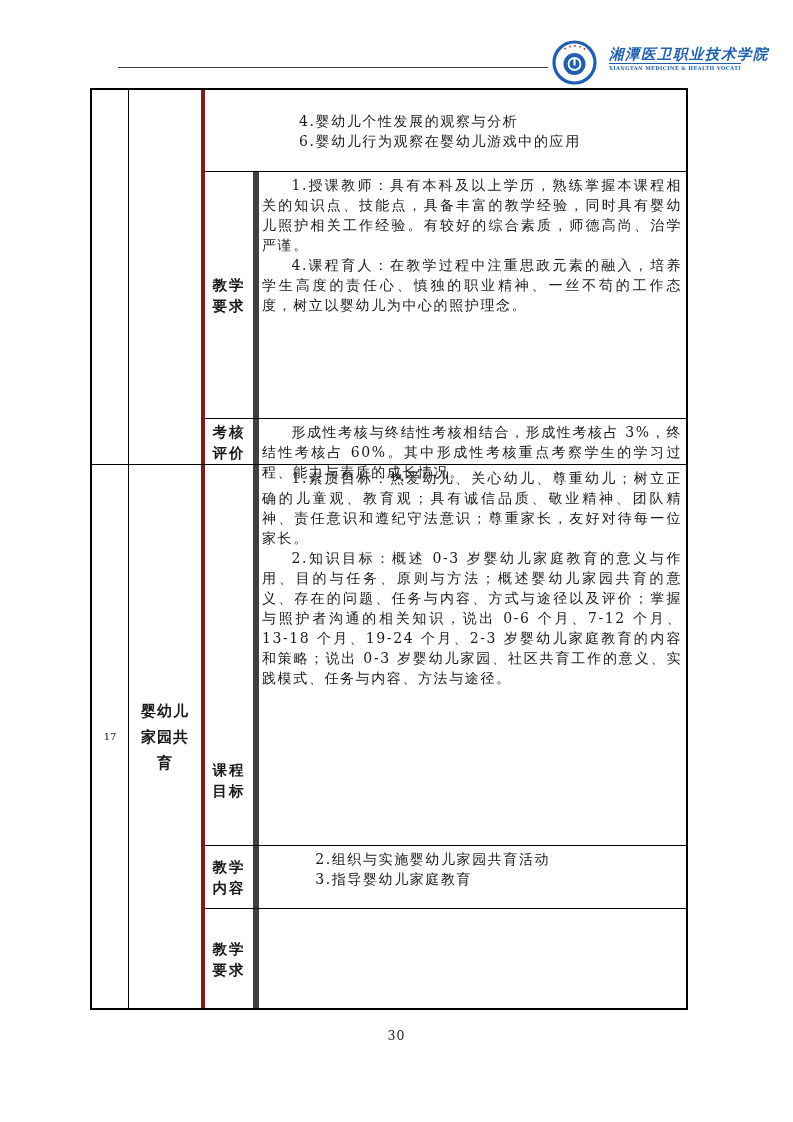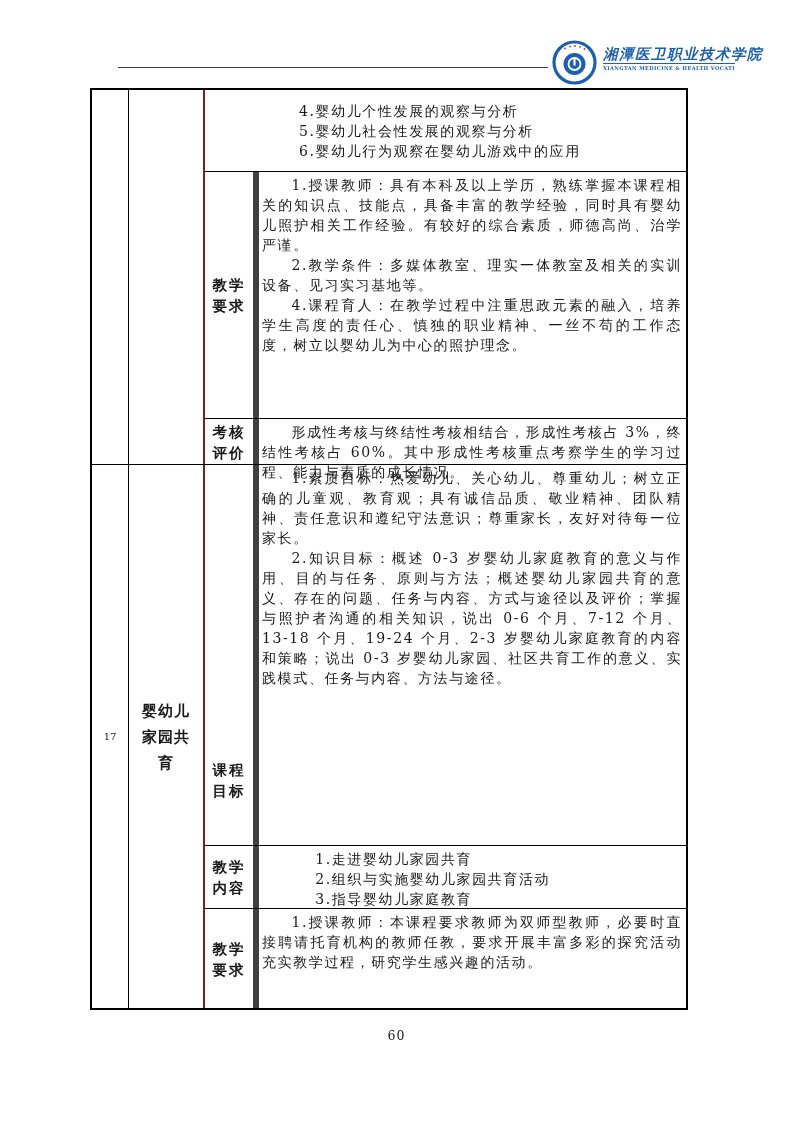--- a/index.html
+++ b/index.html
@@ -3,34 +3,34 @@
 <meta charset="utf-8">
 <style>
   html,body{margin:0;padding:0;background:#e8e8e8;}
   .page{
     position:relative;width:793px;height:1122px;background:#ffffff;
     font-family:"DejaVu Serif","Liberation Serif",serif;color:#1a1a1a;
     overflow:hidden;margin:0 auto;
   }
   
   .header-rule{position:absolute;left:118px;top:67px;width:430px;border-top:1.6px solid #3a3a3a;}
-  .logo{position:absolute;left:551px;top:39px;display:flex;align-items:flex-start;gap:5px;}
+  .logo{position:absolute;left:551px;top:39px;display:flex;align-items:flex-start;gap:11px;}
   .logo-text{display:flex;flex-direction:column;padding-top:7px;}
   .logo-zh{font-size:14.5px;font-weight:700;font-style:italic;color:#1e5fae;letter-spacing:1.5px;white-space:nowrap;line-height:16px;}
   .logo-en{font-size:5px;font-weight:700;color:#1e5fae;letter-spacing:.4px;white-space:nowrap;line-height:7px;border-top:1px solid #1e5fae;margin-top:1px;padding-top:1px;overflow:hidden;width:132px;}
   
   .tbl{
     position:absolute;left:90px;top:88px;width:598px;height:922px;
     border:2px solid #000;box-sizing:border-box;display:flex;flex-direction:column;
   }
   .sec{display:flex;}
   .sec-top{height:374px;}
   .sec-bottom{flex:1;border-top:1px solid #000;}
   .col-num{width:37px;border-right:1px solid #000;display:flex;align-items:center;justify-content:center;font-size:10px;box-sizing:border-box;}
-  .col-course{width:76px;border-right:2px solid #7f1d1d;display:flex;align-items:center;justify-content:center;box-sizing:border-box;}
+  .col-course{width:76px;border-right:4px solid #7f1d1d;display:flex;align-items:center;justify-content:center;box-sizing:border-box;}
   .course-name{width:52px;text-align:center;font-weight:700;font-size:15px;line-height:26px;letter-spacing:1px;}
   .col-main{flex:1;display:flex;flex-direction:column;min-width:0;}
   .trow{display:flex;border-bottom:1px solid #000;box-sizing:border-box;min-height:0;}
   .trow:last-child{border-bottom:none;flex:1;}
   .label-cell{width:54px;border-right:6px solid #404040;display:flex;align-items:center;justify-content:center;box-sizing:border-box;}
   .label-cell .lbl{display:inline-block;width:34px;text-align:center;font-weight:700;font-size:14.5px;line-height:21px;letter-spacing:2px;}
   .label-offset{align-items:center;}
   .label-offset .lbl{margin-top:250px;}
   .content-cell{flex:1;min-width:0;padding:3px 4px 2px 3px;font-size:14px;line-height:20px;letter-spacing:1.6px;text-align:justify;box-sizing:border-box;}
   .content-cell p{margin:0;text-indent:2.1em;}
@@ -72,32 +72,30 @@
 
     <div class="sec sec-top">
       <div class="col-num"></div>
       <div class="col-course"></div>
       <div class="col-main">
 
         <div class="trow row-carry">
           <div class="label-cell"></div>
           <div class="content-cell">
             <p class="item">4.婴幼儿个性发展的观察与分析</p>
-            <p class="item">5.婴幼儿社会性发展的观察与分析</p>
             <p class="item">6.婴幼儿行为观察在婴幼儿游戏中的应用</p>
           </div>
         </div>
 
         <div class="trow row-teachreq">
           <div class="label-cell">
             <span class="lbl">教学要求</span>
           </div>
           <div class="content-cell">
             <p>1.授课教师：具有本科及以上学历，熟练掌握本课程相关的知识点、技能点，具备丰富的教学经验，同时具有婴幼儿照护相关工作经验。有较好的综合素质，师德高尚、治学严谨。</p>
-            <p>2.教学条件：多媒体教室、理实一体教室及相关的实训设备、见习实习基地等。</p>
             <p>4.课程育人：在教学过程中注重思政元素的融入，培养学生高度的责任心、慎独的职业精神、一丝不苟的工作态度，树立以婴幼儿为中心的照护理念。</p>
           </div>
         </div>
 
         <div class="trow">
           <div class="label-cell">
             <span class="lbl">考核评价</span>
           </div>
           <div class="content-cell">
             <p>形成性考核与终结性考核相结合，形成性考核占 3%，终结性考核占 60%。其中形成性考核重点考察学生的学习过程、能力与素质的成长情况。</p>
@@ -124,35 +122,33 @@
             <p>1.素质目标：热爱幼儿、关心幼儿、尊重幼儿；树立正确的儿童观、教育观；具有诚信品质、敬业精神、团队精神、责任意识和遵纪守法意识；尊重家长，友好对待每一位家长。</p>
             <p>2.知识目标：概述 0-3 岁婴幼儿家庭教育的意义与作用、目的与任务、原则与方法；概述婴幼儿家园共育的意义、存在的问题、任务与内容、方式与途径以及评价；掌握与照护者沟通的相关知识，说出 0-6 个月、7-12 个月、13-18 个月、19-24 个月、2-3 岁婴幼儿家庭教育的内容和策略；说出 0-3 岁婴幼儿家园、社区共育工作的意义、实践模式、任务与内容、方法与途径。</p>
           </div>
         </div>
 
         <div class="trow row-content">
           <div class="label-cell">
             <span class="lbl">教学内容</span>
           </div>
           <div class="content-cell">
-            <p class="item-sm">1.走进婴幼儿家园共育</p>
             <p class="item-sm">2.组织与实施婴幼儿家园共育活动</p>
             <p class="item-sm">3.指导婴幼儿家庭教育</p>
           </div>
         </div>
 
         <div class="trow">
           <div class="label-cell">
             <span class="lbl">教学要求</span>
           </div>
           <div class="content-cell">
-            <p>1.授课教师：本课程要求教师为双师型教师，必要时直接聘请托育机构的教师任教，要求开展丰富多彩的探究活动充实教学过程，研究学生感兴趣的活动。</p>
           </div>
         </div>
 
       </div>
     </div>
 
   </div>
 
-  <div class="page-number">60</div>
+  <div class="page-number">30</div>
 
 </div>
 
 </body></html>

